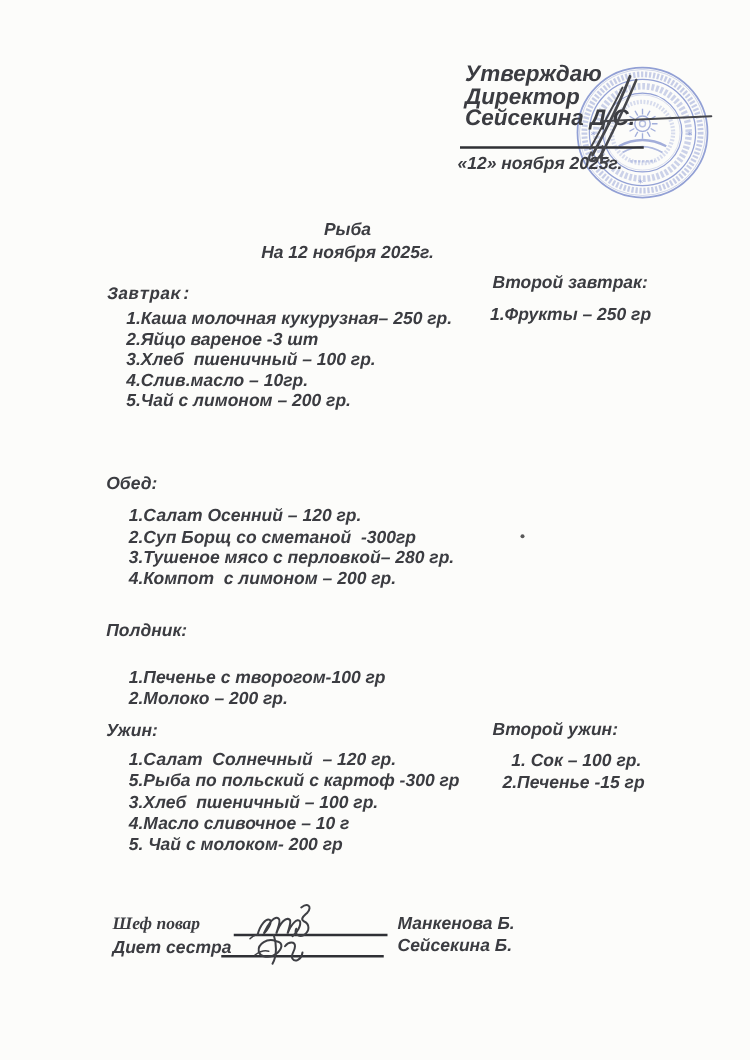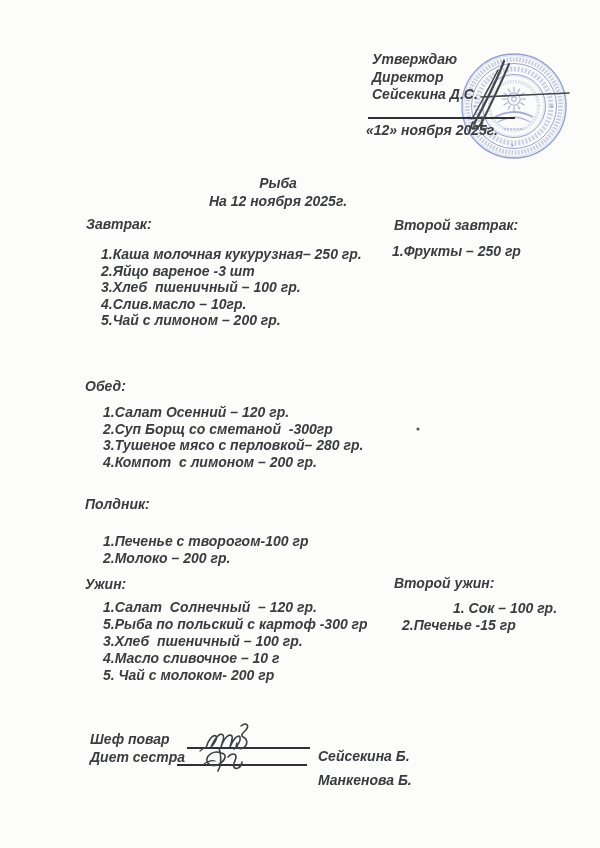--- a/index.html
+++ b/index.html
@@ -7,23 +7,23 @@
     position:relative;width:600px;height:848px;background:#fcfcfa;
     font-family:"Liberation Sans",sans-serif;font-style:italic;font-weight:700;
     color:#3b3c41;overflow:hidden;
   }
   .abs{position:absolute;}
   .txt{font-size:14px;line-height:17px;white-space:pre;}
   .heading{font-size:14px;white-space:pre;}
   .list{font-size:14px;line-height:16.5px;}
   .list .line{white-space:pre;}
   .title-block{text-align:center;font-size:14px;line-height:17.5px;}
-  .approval-block{font-size:14px;line-height:17.5px;}
+  .approval-block{font-size:18px;line-height:17.5px;}
   .rule{position:absolute;background:#2f3035;}
-  .second-dinner .line:first-child{padding-left:7px;margin-left:44px;}
+  .second-dinner .line:first-child{padding-left:7px;}
   .stamp-svg{position:absolute;left:458px;top:50px;width:112px;height:112px;filter:blur(.3px);z-index:1;}
   .layer-text{position:relative;z-index:2;}
   .overlay-svg{position:absolute;left:0;top:0;width:600px;height:848px;z-index:3;pointer-events:none;}
 </style>
 </head>
 <body>
 
 <div class="page">
 
   <svg class="stamp-svg" viewBox="0 0 112 112" aria-hidden="true">
@@ -60,21 +60,21 @@
       <div>Сейсекина Д.С.</div>
     </div>
     <div class="rule" style="left:368px;top:117px;width:147px;height:1.8px;"></div>
     <div class="abs txt" style="left:366px;top:122px;">«12» ноября 2025г.</div>
 
     <div class="abs title-block" style="left:130px;top:175px;width:296px;">
       <div>Рыба</div>
       <div>На 12 ноября 2025г.</div>
     </div>
 
-    <div class="abs heading" style="left:86px;top:216px;">Завтрак:</div>
+    <div class="abs heading" style="left:86px;top:228px;font-family:Liberation Mono, monospace;">Завтрак:</div>
     <div class="abs list" style="left:101px;top:246px;">
       <div class="line">1.Каша молочная кукурузная– 250 гр.</div>
       <div class="line">2.Яйцо вареное -3 шт</div>
       <div class="line">3.Хлеб  пшеничный – 100 гр.</div>
       <div class="line">4.Слив.масло – 10гр.</div>
       <div class="line">5.Чай с лимоном – 200 гр.</div>
     </div>
 
     <div class="abs heading" style="left:394px;top:217px;">Второй завтрак:</div>
     <div class="abs list" style="left:392px;top:243px;">
@@ -103,22 +103,22 @@
       <div class="line">4.Масло сливочное – 10 г</div>
       <div class="line">5. Чай с молоком- 200 гр</div>
     </div>
 
     <div class="abs heading" style="left:394px;top:575px;font-style:italic;">Второй ужин:</div>
     <div class="abs list second-dinner" style="left:402px;top:600px;line-height:17px;">
       <div class="line">1. Сок – 100 гр.</div>
       <div class="line">2.Печенье -15 гр</div>
     </div>
 
-    <div class="abs txt" style="left:90px;top:731px;">Шеф повар</div>
-    <div class="abs txt" style="left:318px;top:772px;">Манкенова Б.</div>
+    <div class="abs txt" style="left:90px;top:731px;font-family:Liberation Serif, serif;">Шеф повар</div>
+    <div class="abs txt" style="left:318px;top:730px;">Манкенова Б.</div>
     <div class="rule" style="left:187px;top:747px;width:123px;height:1.5px;"></div>
 
     <div class="abs txt" style="left:90px;top:749px;">Диет сестра</div>
     <div class="abs txt" style="left:318px;top:748px;">Сейсекина Б.</div>
     <div class="rule" style="left:177px;top:764px;width:130px;height:1.5px;"></div>
 
   </div>
 
   <svg class="overlay-svg" viewBox="0 0 600 848" aria-hidden="true">
     <g stroke="#45464b" fill="none" stroke-linecap="round">

